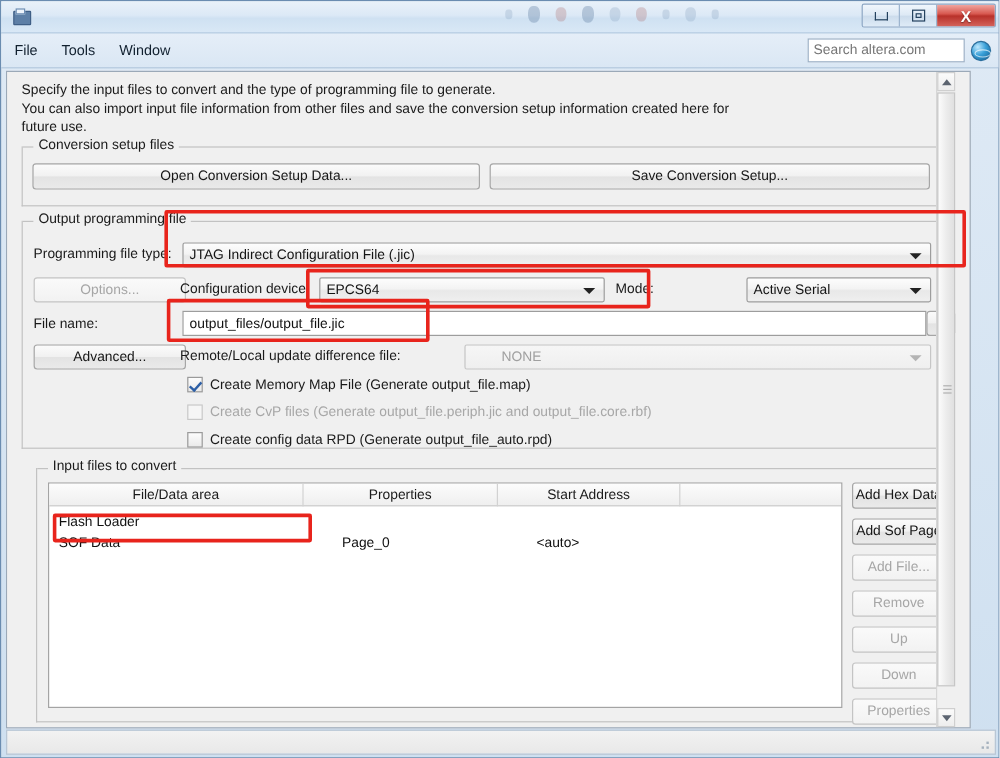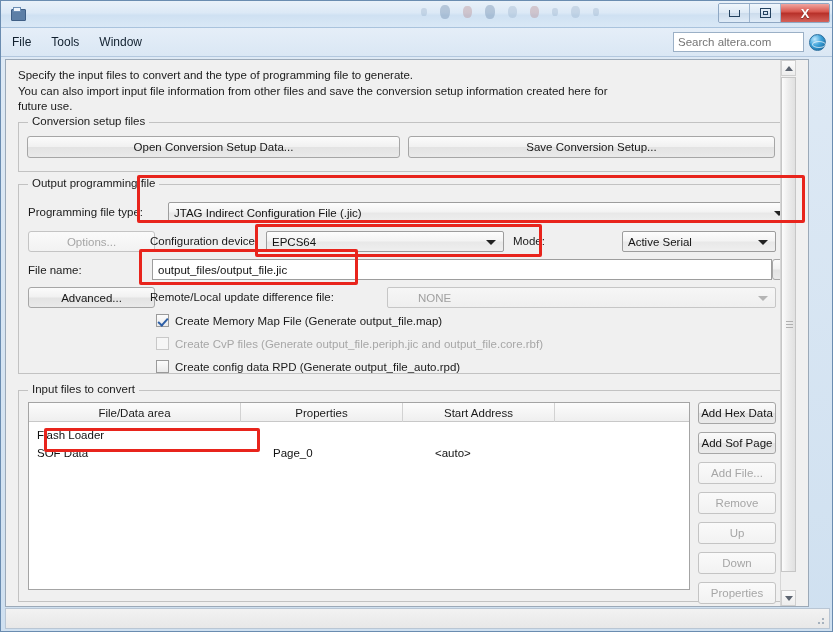--- a/index.html
+++ b/index.html
@@ -388,21 +388,21 @@
           <span>Open Conversion Setup Data...</span>
         </div>
       </div>
 
       <div class="group" style="left:12px; top:124px; width:765px; height:190px;">
         <div class="gline-l" style="left:0; width:9px;"></div>
         <div class="gline-r" style="left:137px; right:0;"></div>
         <div class="group-label">Output programming file</div>
 
         <div class="label" style="left:9px; top:22px;">Programming file type:</div>
-        <div class="combo" style="position:absolute; left:149px; top:18px; width:624px; height:21px;">
+        <div class="combo" style="position:absolute; left:133px; top:18px; width:624px; height:21px;">
           <span>JTAG Indirect Configuration File (.jic)</span>
           <span class="arrow"></span>
         </div>
 
         <div class="btn disabled" style="position:absolute; left:9px; top:47px; width:127px; height:21px;">
           <span>Options...</span>
         </div>
         <div class="label" style="left:131px; top:51px;">Configuration device:</div>
         <div class="combo" style="position:absolute; left:247px; top:47px; width:238px; height:21px;">
           <span>EPCS64</span>
@@ -438,21 +438,21 @@
         <div class="cbrow" style="left:137px; top:153px;">
           <span class="cbox dis"></span>
           <span class="cbl dis">Create CvP files (Generate output_file.periph.jic and output_file.core.rbf)</span>
         </div>
         <div class="cbrow" style="left:137px; top:176px;">
           <span class="cbox"></span>
           <span class="cbl">Create config data RPD (Generate output_file_auto.rpd)</span>
         </div>
       </div>
 
-      <div class="group" style="left:12px; top:330px; width:765px; height:212px;">
+      <div class="group" style="left:24px; top:330px; width:765px; height:212px;">
         <div class="gline-l" style="left:0; width:9px;"></div>
         <div class="gline-r" style="left:112px; right:0;"></div>
         <div class="group-label">Input files to convert</div>
 
         <div id="filetable" style="left:9px; top:12px; width:662px; height:188px;">
           <div id="th">
             <div class="c" style="width:212px;">File/Data area</div>
             <div class="c" style="width:162px;">Properties</div>
             <div class="c" style="width:152px;">Start Address</div>
             <div class="c" style="width:134px; border-right:none;"></div>

